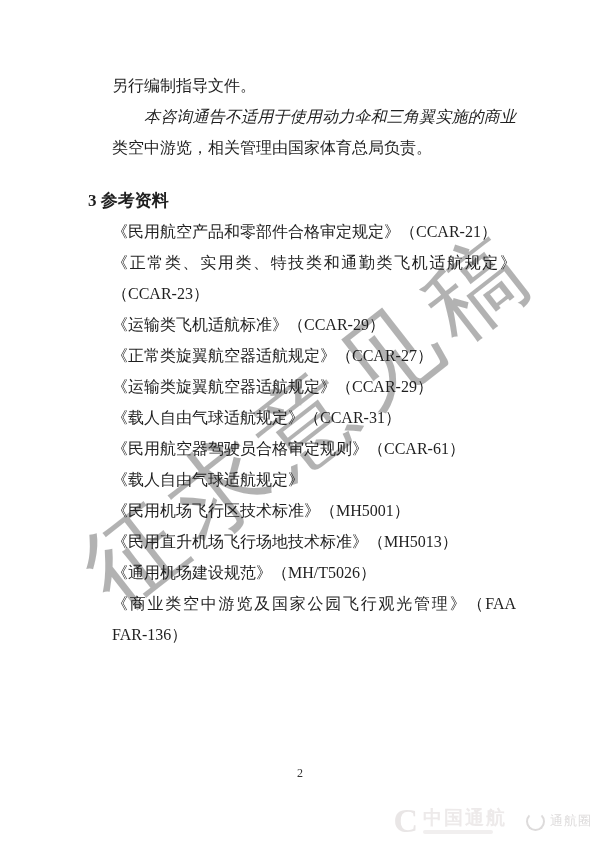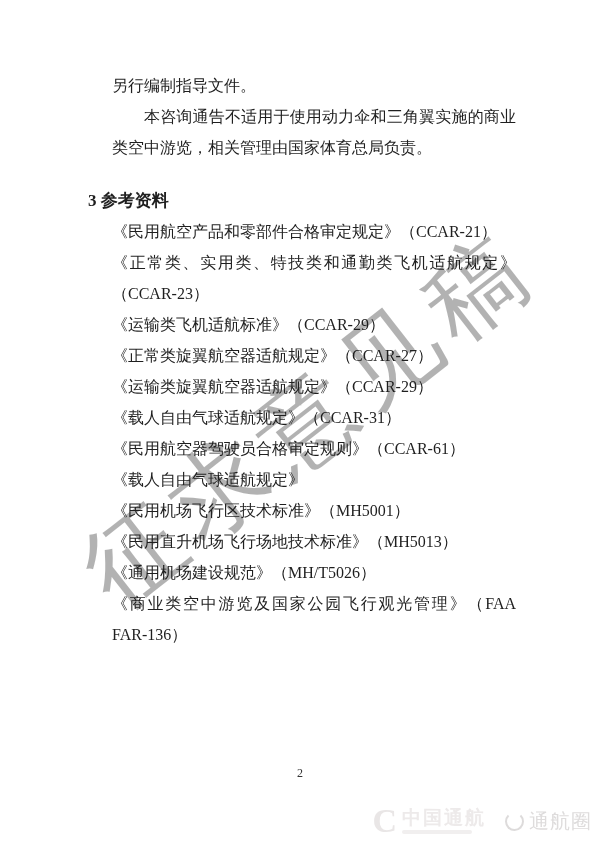--- a/index.html
+++ b/index.html
@@ -11,40 +11,40 @@
     position:absolute; left:310px; top:420px;
     transform:translate(-50%,-50%) rotate(-38deg);
     font-size:96px; letter-spacing:12px; white-space:nowrap;
     color:rgba(0,0,0,0.30); z-index:1; user-select:none;
   }
   .content {
     position:absolute; left:88px; top:70px; width:428px; z-index:2;
     color:#1f1f1f; font-size:16px;
   }
   .line { height:31px; line-height:31px;margin-left:24px; }
-  .line.indent { padding-left:32px; }
+  .line.indent { padding-left:32px;font-style:italic; }
   .line.spread { text-align:justify; text-align-last:justify; }
   .heading { font-weight:bold; height:31px; line-height:31px; margin-top:22px; font-size:17px; }
   .page-number {
     position:absolute; top:766px; left:0; width:600px; text-align:center;
     font-size:12px; color:#333; z-index:2;
   }
   .footer-brand {
     position:absolute; right:8px; bottom:8px; height:38px; z-index:1;
     display:flex; align-items:center; gap:5px; white-space:nowrap;
   }
   .c-mark { font-size:34px; font-weight:bold; color:#e9e6e6; line-height:38px; }
   .brand-left-wrap { display:flex; flex-direction:column; align-items:flex-start; }
   .brand-left-text { font-size:19px; font-weight:bold; color:#edeaea; line-height:20px; letter-spacing:2px; }
   .logo-subtext-blur { width:70px; height:4px; background:#f1efef; margin-top:2px; border-radius:2px; }
   .swirl-icon {
     width:15px; height:15px; border:2px solid #dddbdb; border-radius:50%;
     border-top-color:transparent; margin-left:14px; display:inline-block;
   }
-  .brand-right-text { font-size:20px; color:#dedcdc; letter-spacing:1px; }
+  .brand-right-text { font-size:13px; color:#dedcdc; letter-spacing:1px; }
 </style>
 </head>
 <body>
 
 <div class="page">
 
   <div class="watermark">征求意见稿</div>
 
   <div class="content">
 

